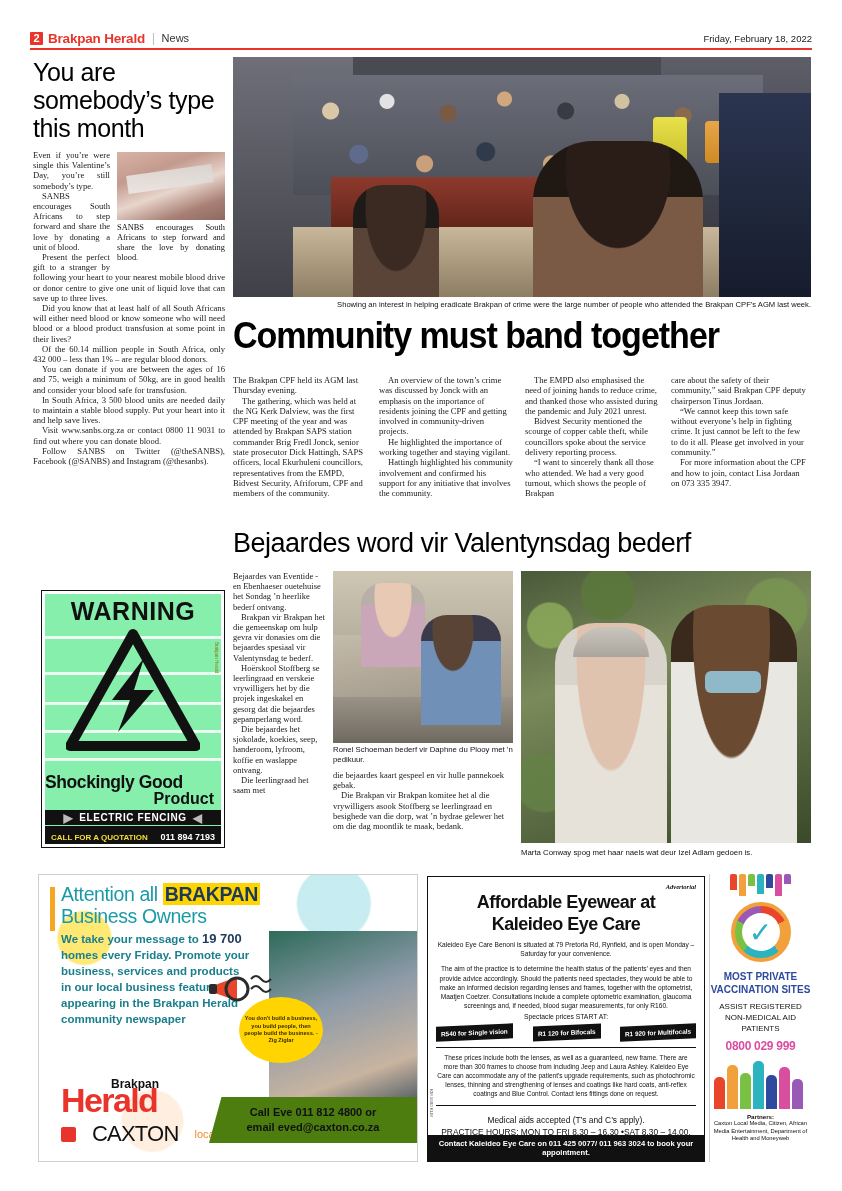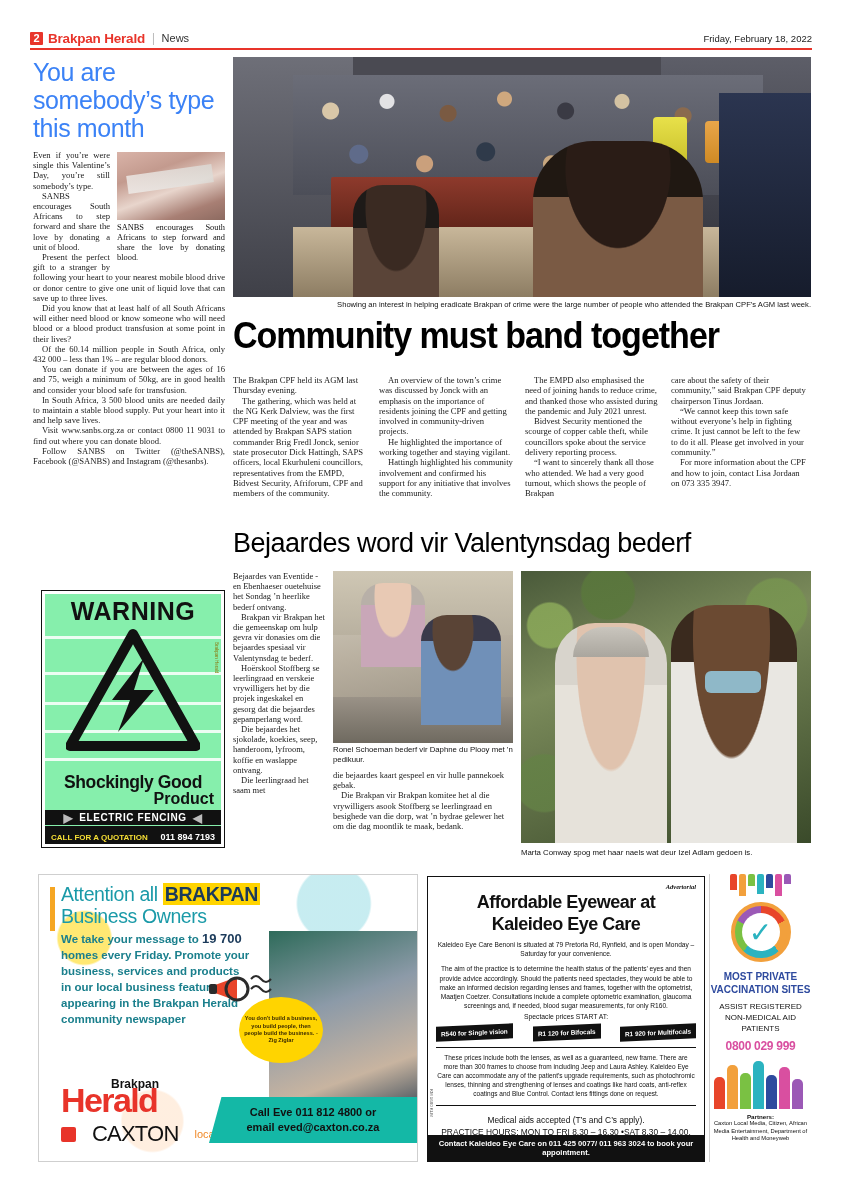--- a/index.html
+++ b/index.html
@@ -38,21 +38,21 @@
   }
   .mast-rule {
     position:absolute; left:30px; top:48px; width:782px; height:2px;
     background:#e8342a;
   }
 
   
   .col-left { position:absolute; left:33px; top:58px; width:192px; }
   .hl-left {
     font-family:"Liberation Sans",sans-serif; font-weight:400;
-    font-size:25px; line-height:28px; letter-spacing:-0.4px; color:#3b82f6;
+    font-size:25px; line-height:28px; letter-spacing:-0.4px; color:#000000;
     margin-bottom:8px;
   }
   .art-left { font-size:8.6px; line-height:10.2px; text-align:justify; color:#1a1a1a; }
   .art-left p { margin:0; text-indent:9px; }
   .art-left p.noind { text-indent:0; }
 
   .wrapbox { float:right; width:108px; margin:2px 0 2px 7px; }
   .wrapimg {
     width:108px; height:68px;
     background:
@@ -211,21 +211,21 @@
   }
   .wa-inner { position:relative; width:100%; height:100%; background:#86efac; overflow:hidden; }
   .wa-stripe { position:absolute; left:0; width:100%; height:3px; background:#fff; opacity:.85; }
   .wa-title {
     position:absolute; left:0; top:3px; width:100%; text-align:center;
     font-family:"Liberation Sans",sans-serif; font-weight:bold; font-size:25px;
     letter-spacing:0.5px; color:#111; z-index:3;
   }
   .wa-tri { position:absolute; left:50%; top:34px; transform:translateX(-50%); z-index:3; }
   .wa-good {
-    position:absolute; left:0; top:178px; width:100%; text-align:center;
+    position:absolute; left:0; top:178px; width:100%; 
     font-family:"Liberation Sans",sans-serif; font-weight:bold; font-size:17.5px;
     color:#111; z-index:3; letter-spacing:-0.4px;
   }
   .wa-prod {
     position:absolute; right:7px; top:196px;
     font-family:"Liberation Sans",sans-serif; font-weight:bold; font-size:16px;
     color:#111; z-index:3;
   }
   .wa-band {
     position:absolute; left:0; top:216px; width:100%; height:15px; background:#111;
@@ -291,21 +291,21 @@
     font-family:"Liberation Sans",sans-serif; font-weight:bold; font-size:34px;
     color:#e8342a; letter-spacing:-1.6px; line-height:34px; }
   .ah-logoSmall { position:absolute; left:72px; bottom:70px;
     font-family:"Liberation Sans",sans-serif; font-weight:bold; font-size:12px; color:#111; }
   .ah-caxton { position:absolute; left:22px; bottom:14px;
     display:flex; align-items:center; gap:16px; }
   .ah-cxbox { width:15px; height:15px; background:#e8342a; border-radius:2px; }
   .ah-cxtext { font-family:"Liberation Sans",sans-serif; font-size:22px; color:#111; letter-spacing:-0.8px; }
   .ah-cxlocal { font-family:"Liberation Sans",sans-serif; font-size:11px; color:#f08a2a; }
   .ah-cta { position:absolute; right:0; bottom:18px; width:208px; height:46px;
-    background:#14b8a6; display:flex; flex-direction:column; align-items:center;
+    background:#4d7c0f; display:flex; flex-direction:column; align-items:center;
     justify-content:center; clip-path: polygon(6% 0, 100% 0, 100% 100%, 0 100%); }
   .ah-cta span { font-family:"Liberation Sans",sans-serif; font-weight:bold;
     font-size:11px; color:#111; line-height:15px; }
 
   .ad-eye {
     position:absolute; left:427px; top:876px; width:278px; height:286px;
     background:#fff; border:1px solid #111; padding:6px 8px;
   }
   .ae-adv { text-align:right; font-family:"Liberation Serif",serif; font-style:italic;
     font-weight:bold; font-size:6.5px; color:#111; }

